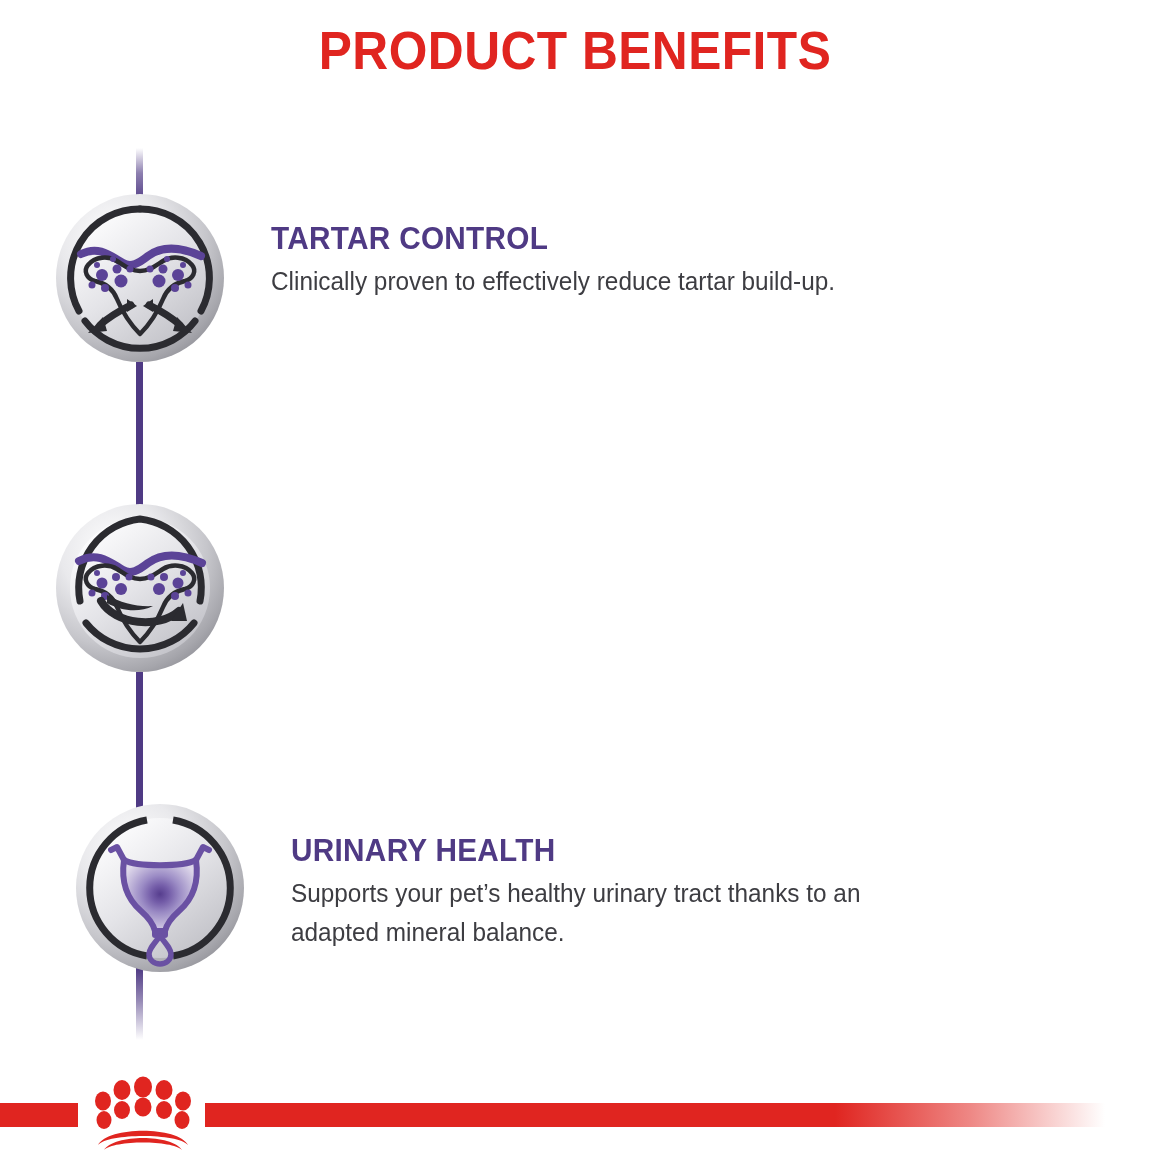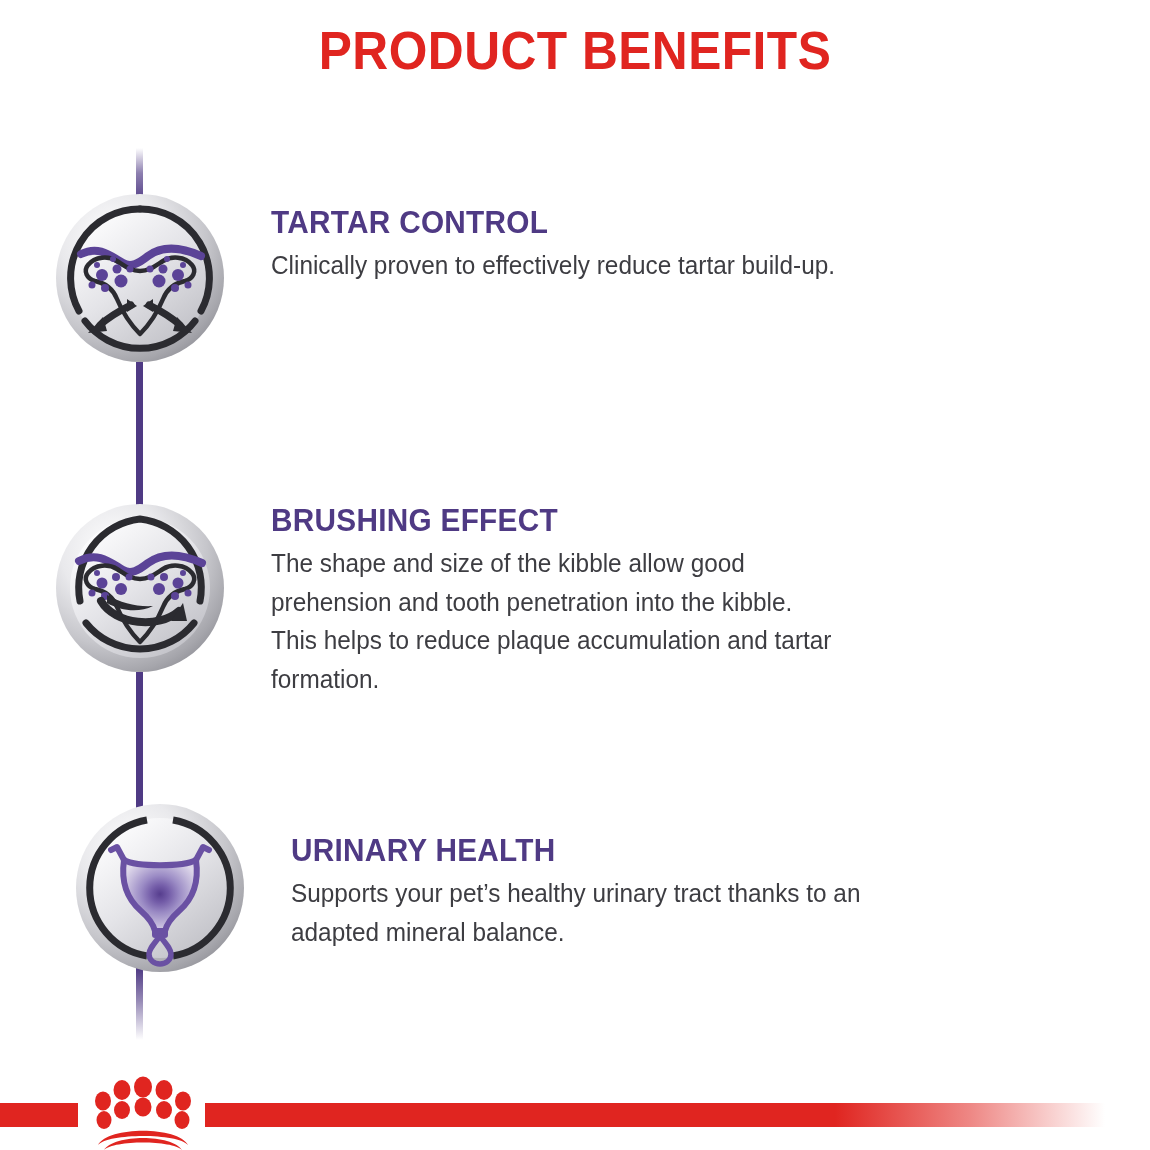--- a/index.html
+++ b/index.html
@@ -71,21 +71,21 @@
     width: 170px;
     height: 170px;
   }
   .icon-disc svg { display: block; width: 170px; height: 170px; }
 
   .benefit-text {
     position: absolute;
     left: 271px;
     width: 830px;
   }
-  .b1-text { top: 12px; }
+  .b1-text { top: 28px; }
   .b2-text { top: 0px; }
   .b3-text { top: 30px; }
 
   .benefit-heading {
     color: #4f3a84;
     font-family: "Liberation Sans", sans-serif;
     font-weight: 700;
     font-size: 32px;
     letter-spacing: 0.3px;
     transform: scaleX(0.93);
@@ -259,27 +259,20 @@
         <circle cx="96" cy="74" r="3.5"></circle>
         <circle cx="128" cy="70" r="3"></circle>
       </g>
 
       <path d="M46 98 C60 122 104 126 124 108" fill="none" stroke="#2b2b30" stroke-width="8" stroke-linecap="round"></path>
       <path d="M128 100 L116 118 L132 118 Z" fill="#2b2b30"></path>
       <path d="M52 92 C66 100 82 104 98 103 C84 110 66 108 52 100 Z" fill="#2b2b30"></path>
     </svg>
   </div>
 
-  <div class="benefit-text b2-text">
-    <div class="benefit-heading">BRUSHING EFFECT</div>
-    <div class="benefit-body">The shape and size of the kibble allow good
-prehension and tooth penetration into the kibble.
-This helps to reduce plaque accumulation and tartar
-formation.</div>
-  </div>
 </div>
 
 <div class="benefit benefit-3">
 
   <div class="icon-disc">
     <svg viewBox="0 0 170 170" xmlns="http://www.w3.org/2000/svg">
       <defs>
         <radialGradient id="disc3" cx="34%" cy="28%" r="82%">
           <stop offset="0%" stop-color="#ffffff"></stop>
           <stop offset="38%" stop-color="#e9e9ec"></stop>

